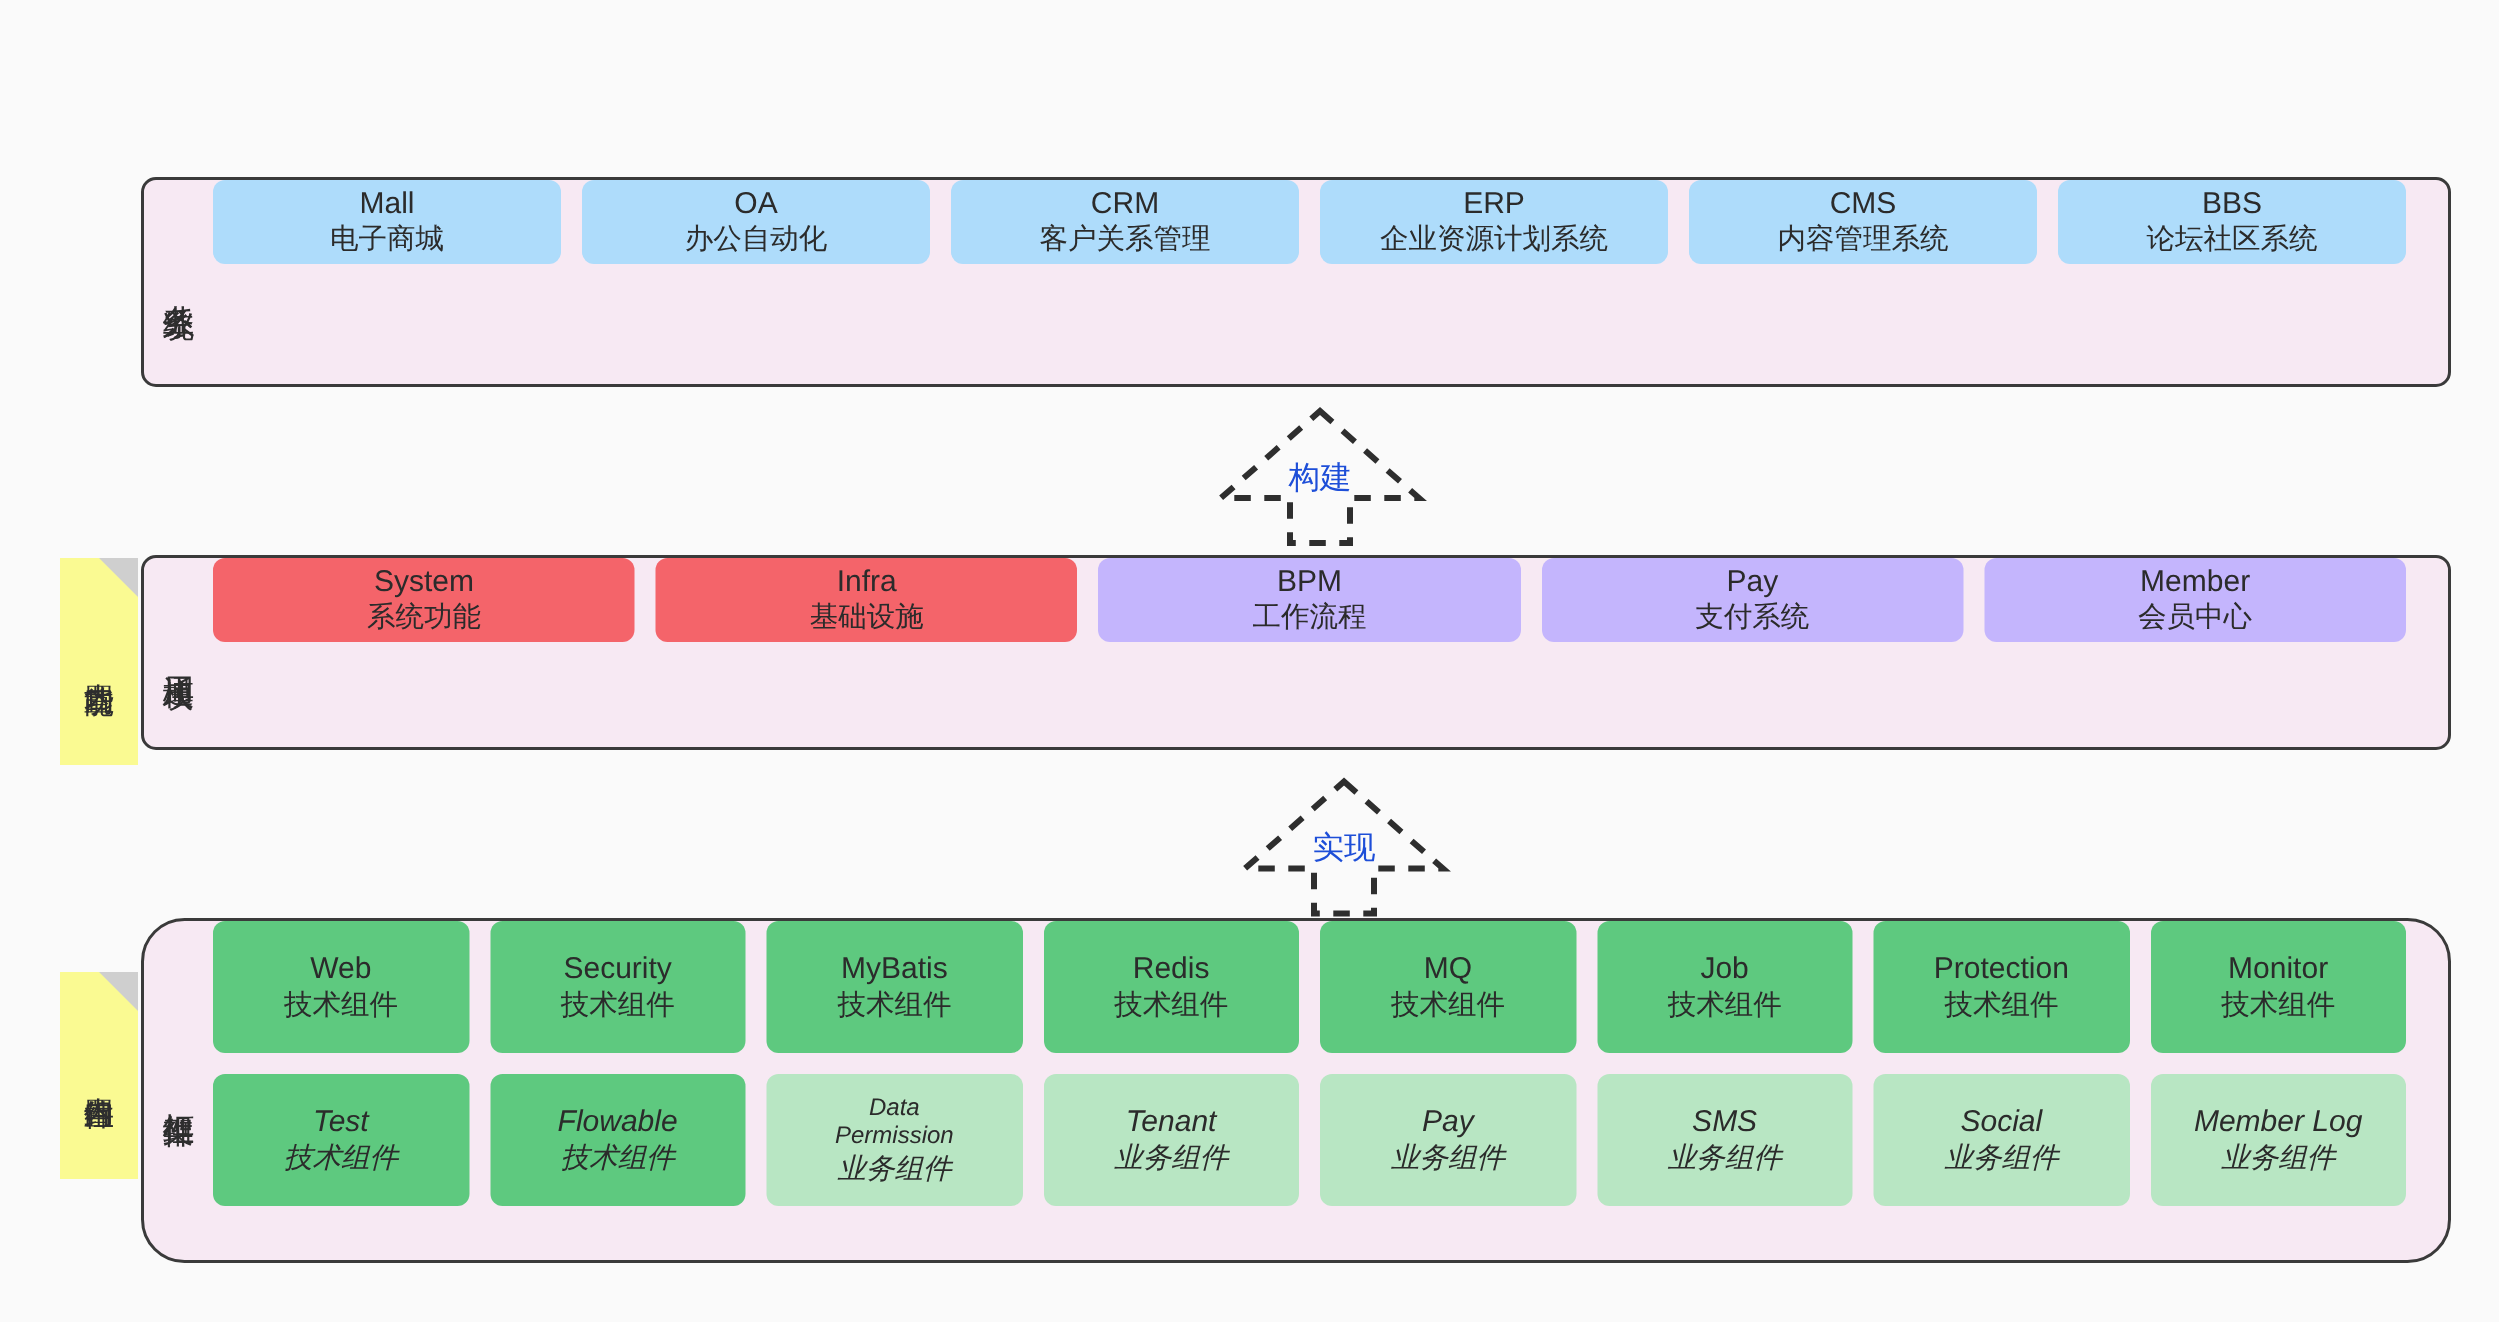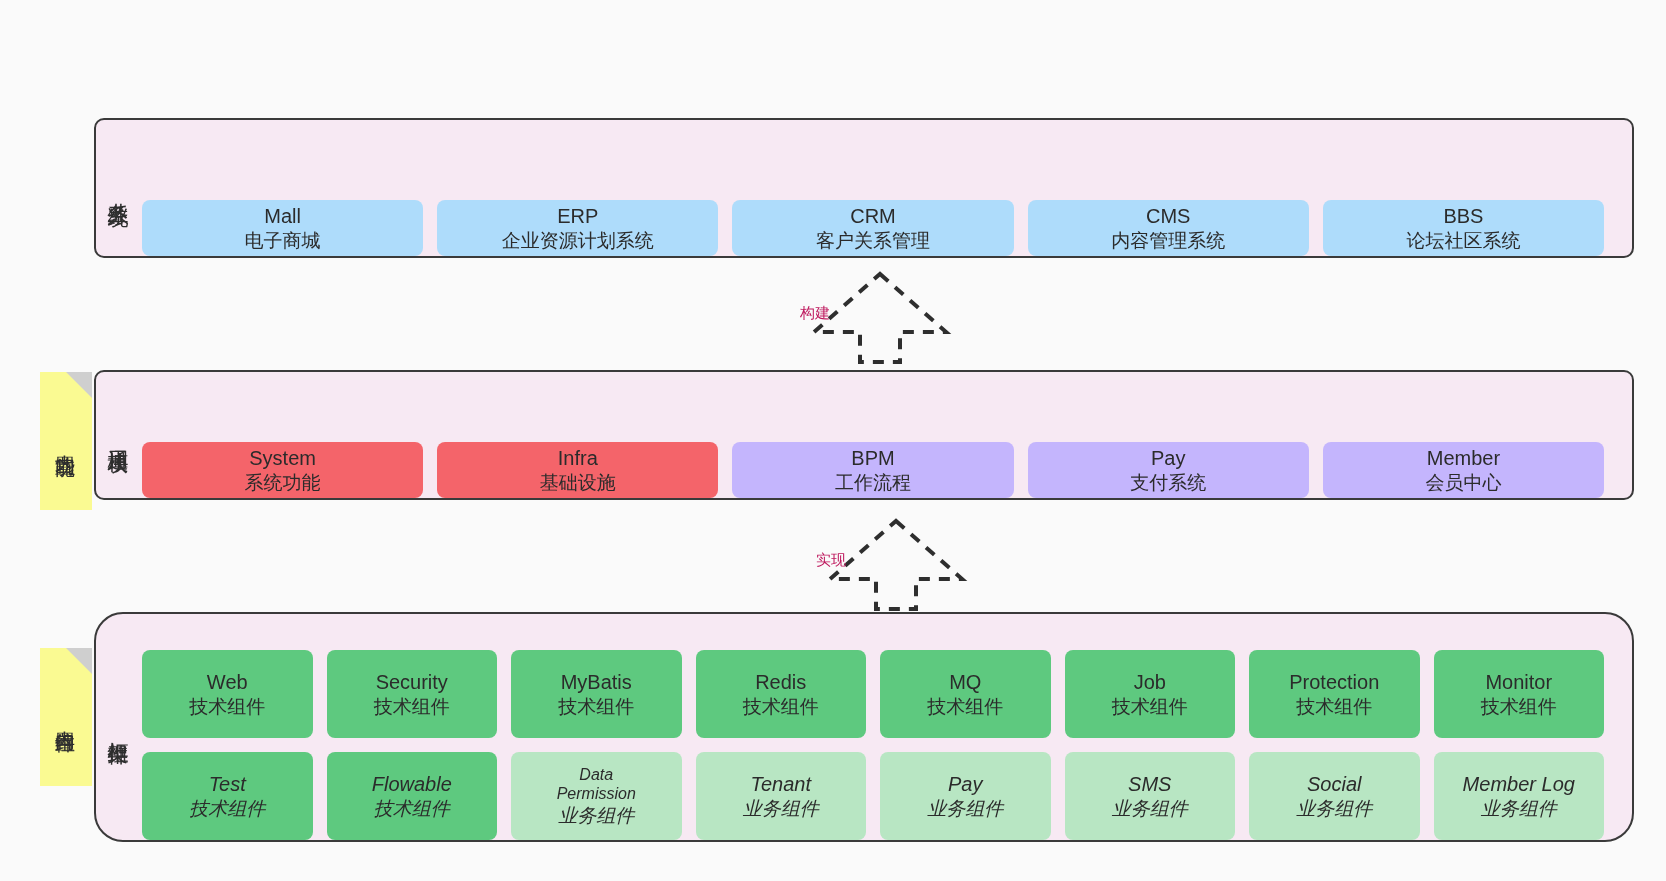--- a/index.html
+++ b/index.html
@@ -46,21 +46,21 @@
     color: #2e2e2e;
     writing-mode: vertical-rl;
     text-orientation: upright;
     white-space: nowrap;
     user-select: none;
   }
   .layer-body {
     flex: 1 1 auto;
     display: flex;
     flex-direction: column;
-    justify-content: flex-end;
+    justify-content: flex-start;
     gap: 14px;
     padding: 0 28px 0 2px;
   }
   .row {
     display: flex;
     flex-direction: row;
     gap: 14px;
     align-items: stretch;
   }
 
@@ -116,45 +116,50 @@
 
   
   .arrow {
     position: absolute;
   }
   .arrow svg { display: block; }
   .arrow .arrow-label {
     position: absolute;
     left: 0; right: 0;
     top: 36px;
-    font-size: 15px;
-    color: #be185d;
+    text-align: center;
+    font-size: 21px;
+    color: #1d4ed8;
     pointer-events: none;
   }
 </style>
 </head>
 <body>
 
 <div class="canvas">
 
   <div class="layer" id="layer-business" style="left:94px; top:118px; width:1540px; height:140px;">
     <div class="layer-title">业务系统</div>
     <div class="layer-body">
       <div class="row">
         <div class="card c-blue">
           <span class="t1">Mall</span>
           <span class="t2">电子商城</span>
         </div>
         <div class="card c-blue">
+          <span class="t1">OA</span>
+          <span class="t2">办公自动化</span>
+        </div>
+        <div class="card c-blue">
+          <span class="t1">CRM</span>
+          <span class="t2">客户关系管理</span>
+        </div>
+        <div class="card c-blue">
           <span class="t1">ERP</span>
           <span class="t2">企业资源计划系统</span>
-        </div>
-        <div class="card c-blue">
-          <span class="t1">CRM</span>
-          <span class="t2">客户关系管理</span>
         </div>
         <div class="card c-blue">
           <span class="t1">CMS</span>
           <span class="t2">内容管理系统</span>
         </div>
         <div class="card c-blue">
           <span class="t1">BBS</span>
           <span class="t2">论坛社区系统</span>
         </div>
       </div>

